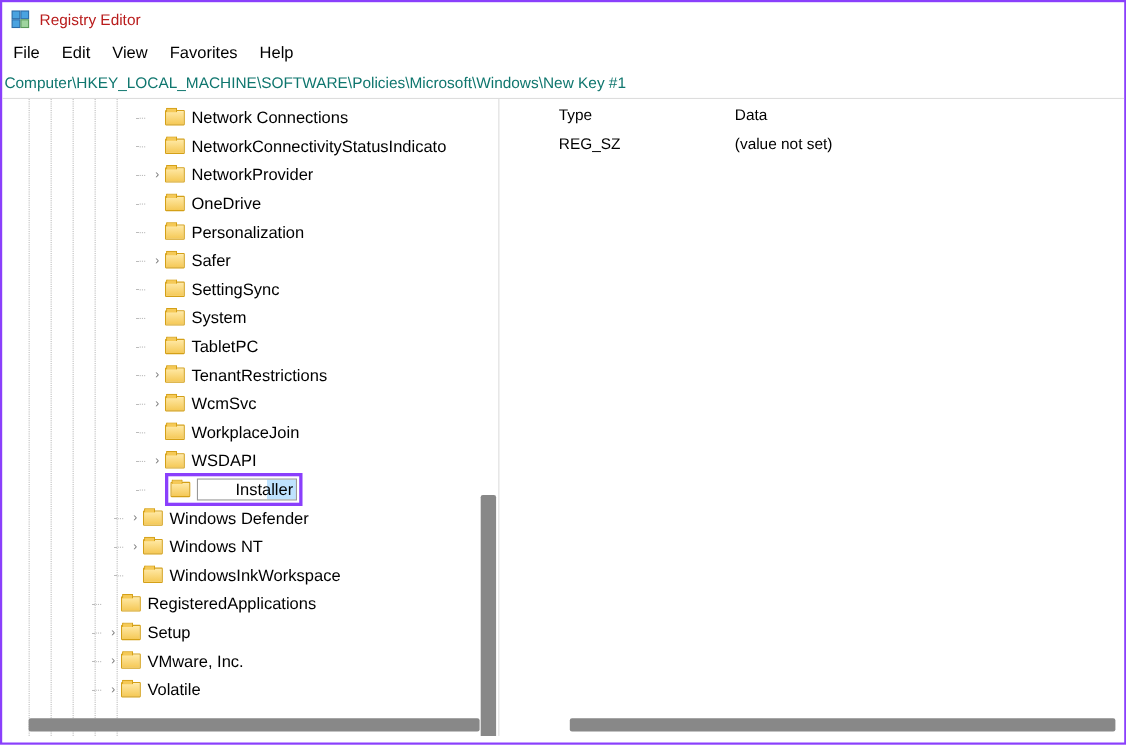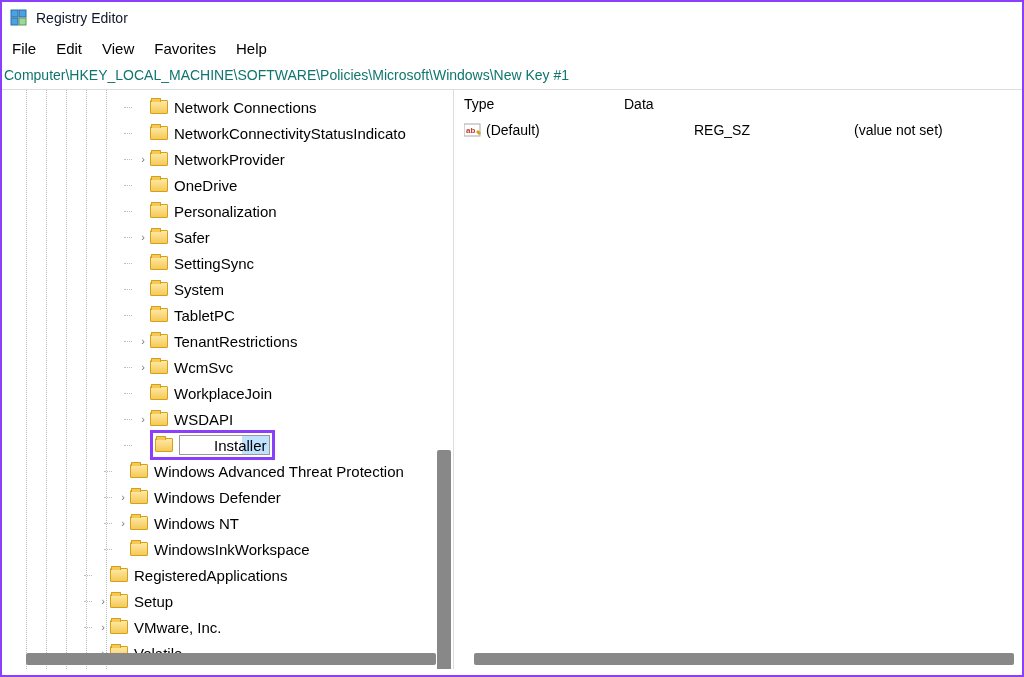--- a/index.html
+++ b/index.html
@@ -18,39 +18,40 @@
     align-items: center;
     gap: 8px;
     padding: 4px 8px;
     height: 32px;
   }
   .app-icon {
     width: 18px; height: 18px;
     display: inline-flex;
     align-items: center; justify-content: center;
   }
-  .app-title { font-size: 14px; color: #0f172a; }
+  .app-title { font-size: 14px; color: #b91c1c; }
   .menubar {
     display: flex;
     gap: 20px;
     padding: 6px 10px;
     font-size: 15px;
     color: #000;
   }
   .menubar span { cursor: default; }
   .address {
     padding: 4px 2px 6px 2px;
     font-size: 14px;
     color: #0f766e;
     border-bottom: 1px solid #ddd;
   }
   .content {
     display: flex;
     height: calc(677px - 32px - 34px - 28px - 4px);
     position: relative;
+    gap: 44px;
   }
   .left-pane {
     width: 452px;
     border-right: 1px solid #ddd;
     position: relative;
     overflow: hidden;
   }
   .tree {
     padding: 4px 0 0 0;
     position: relative;
@@ -307,27 +308,20 @@
           <span class="dash"></span>
           <span class="chevron-space"></span>
           <span class="edit-highlight">
             <span class="folder"></span>
             <span class="edit-field" style="min-width: 90px; padding-left: 34px;">Installer</span>
           </span>
         </div>
         <div class="tree-item">
           <span class="indent" style="width: 102px;"></span>
           <span class="dash"></span>
-          <span class="chevron-space"></span>
-          <span class="folder"></span>
-          <span>Windows Advanced Threat Protection</span>
-        </div>
-        <div class="tree-item">
-          <span class="indent" style="width: 102px;"></span>
-          <span class="dash"></span>
           <span class="chevron">›</span>
           <span class="folder"></span>
           <span>Windows Defender</span>
         </div>
         <div class="tree-item">
           <span class="indent" style="width: 102px;"></span>
           <span class="dash"></span>
           <span class="chevron">›</span>
           <span class="folder"></span>
           <span>Windows NT</span>
@@ -372,29 +366,19 @@
     <div class="left-scrollbar-v"></div>
     <div class="left-scrollbar-h"></div>
   </div>
 
   <div class="right-pane">
     <div class="list-header">
       <div class="col-type">Type</div>
       <div class="col-data">Data</div>
     </div>
     <div class="list-row">
-      <div class="col-name" style="display:flex;align-items:center">
-        <span class="val-icon">
-          <svg width="18" height="16" viewBox="0 0 18 16">
-            <rect x="0" y="2" width="16" height="12" fill="#fff" stroke="#aaa"></rect>
-            <text x="2" y="11" font-size="8" fill="#c0392b" font-weight="bold">ab</text>
-            <path d="M12 10 l3 3 l2 -2 l-3 -3 z" fill="#d4a017"></path>
-          </svg>
-        </span>
-        <span>(Default)</span>
-      </div>
       <div class="col-type">REG_SZ</div>
       <div class="col-data">(value not set)</div>
     </div>
     <div class="right-scrollbar-h"></div>
   </div>
 
 </div>
 
 </body></html>

